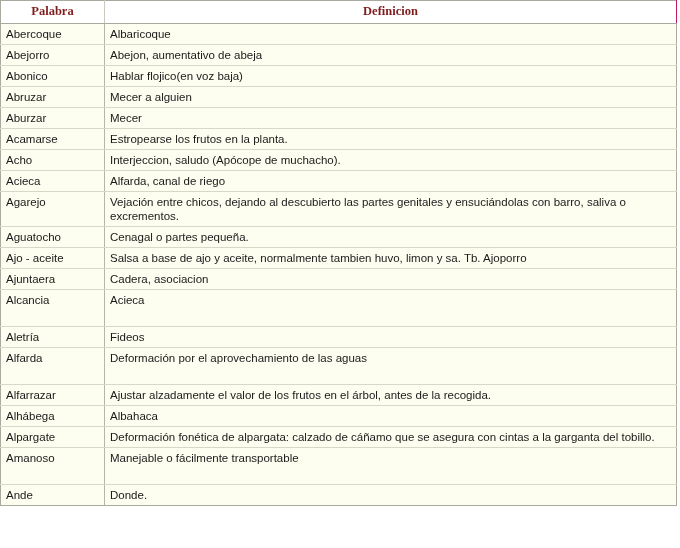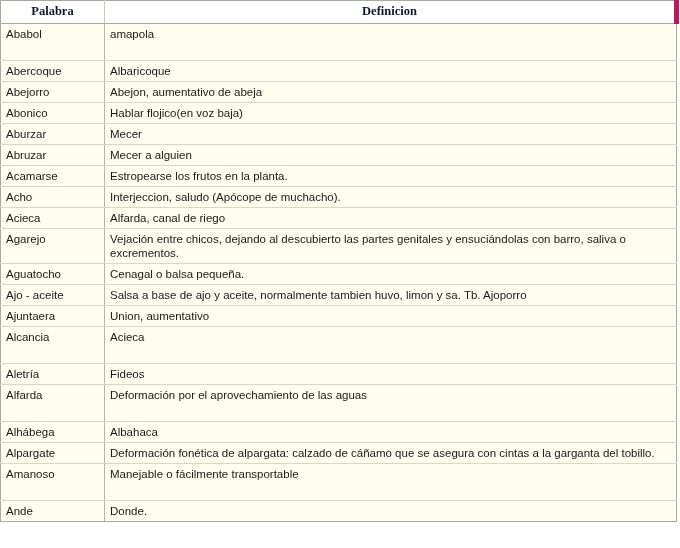--- a/index.html
+++ b/index.html
@@ -26,28 +26,28 @@
 
   .glossary-table thead th {
     background: #ffffff;
     border-top: 1px solid #a9a9a0;
     border-bottom: 1px solid #a9a9a0;
     border-left: 1px solid #c9c9bd;
     border-right: 1px solid #c9c9bd;
     font-family: "Liberation Serif", serif;
     font-weight: bold;
     font-size: 12.5px;
-    color: #0f172a;
+    color: #7f1d1d;
     text-align: center;
     padding: 3px 4px 4px 4px;
     height: 14px;
     vertical-align: middle;
   }
   .glossary-table thead th.th-word { border-left: 1px solid #a9a9a0; }
-  .glossary-table thead th.th-def  { border-right: 5px solid #be185d; }
+  .glossary-table thead th.th-def  { border-right: 1px solid #be185d; }
 
   .glossary-table tbody td {
     border-bottom: 1px solid #d8d8c8;
     border-left: 1px solid #c9c9bd;
     border-right: 1px solid #c9c9bd;
     font-size: 11.5px;
     line-height: 14px;
     color: #1a1a1a;
     padding: 3px 5px 3px 5px;
     vertical-align: top;
@@ -73,83 +73,83 @@
     <col class="col-word">
     <col class="col-def">
   </colgroup>
   <thead>
     <tr>
       <th class="th-word">Palabra</th>
       <th class="th-def">Definicion</th>
     </tr>
   </thead>
   <tbody id="table-body">
-      <tr class="tall">
-        <td class="cell-word">Ababol</td>
-        <td class="cell-def">amapola</td>
-      </tr>
       <tr>
         <td class="cell-word">Abercoque</td>
         <td class="cell-def">Albaricoque</td>
       </tr>
       <tr>
         <td class="cell-word">Abejorro</td>
         <td class="cell-def">Abejon, aumentativo de abeja</td>
       </tr>
       <tr>
         <td class="cell-word">Abonico</td>
         <td class="cell-def">Hablar flojico(en voz baja)</td>
       </tr>
       <tr>
+        <td class="cell-word">Abruzar</td>
+        <td class="cell-def">Mecer a alguien</td>
+      </tr>
+      <tr>
         <td class="cell-word">Aburzar</td>
         <td class="cell-def">Mecer</td>
-      </tr>
-      <tr>
-        <td class="cell-word">Abruzar</td>
-        <td class="cell-def">Mecer a alguien</td>
       </tr>
       <tr>
         <td class="cell-word">Acamarse</td>
         <td class="cell-def">Estropearse los frutos en la planta.</td>
       </tr>
       <tr>
         <td class="cell-word">Acho</td>
         <td class="cell-def">Interjeccion, saludo (Apócope de muchacho).</td>
       </tr>
       <tr>
         <td class="cell-word">Acieca</td>
         <td class="cell-def">Alfarda, canal de riego</td>
       </tr>
       <tr>
         <td class="cell-word">Agarejo</td>
         <td class="cell-def">Vejación entre chicos, dejando al descubierto las partes genitales y ensuciándolas con barro, saliva o excrementos.</td>
       </tr>
       <tr>
         <td class="cell-word">Aguatocho</td>
-        <td class="cell-def">Cenagal o balsa pequeña.</td>
+        <td class="cell-def">Cenagal o partes pequeña.</td>
       </tr>
       <tr>
         <td class="cell-word">Ajo - aceite</td>
         <td class="cell-def">Salsa a base de ajo y aceite, normalmente tambien huvo, limon y sa. Tb. Ajoporro</td>
       </tr>
       <tr>
         <td class="cell-word">Ajuntaera</td>
-        <td class="cell-def">Union, aumentativo</td>
+        <td class="cell-def">Cadera, asociacion</td>
       </tr>
       <tr class="tall">
         <td class="cell-word">Alcancia</td>
         <td class="cell-def">Acieca</td>
       </tr>
       <tr>
         <td class="cell-word">Aletría</td>
         <td class="cell-def">Fideos</td>
       </tr>
       <tr class="tall">
         <td class="cell-word">Alfarda</td>
         <td class="cell-def">Deformación por el aprovechamiento de las aguas</td>
+      </tr>
+      <tr>
+        <td class="cell-word">Alfarrazar</td>
+        <td class="cell-def">Ajustar alzadamente el valor de los frutos en el árbol, antes de la recogida.</td>
       </tr>
       <tr>
         <td class="cell-word">Alhábega</td>
         <td class="cell-def">Albahaca</td>
       </tr>
       <tr>
         <td class="cell-word">Alpargate</td>
         <td class="cell-def">Deformación fonética de alpargata: calzado de cáñamo que se asegura con cintas a la garganta del tobillo.</td>
       </tr>
       <tr class="tall">

